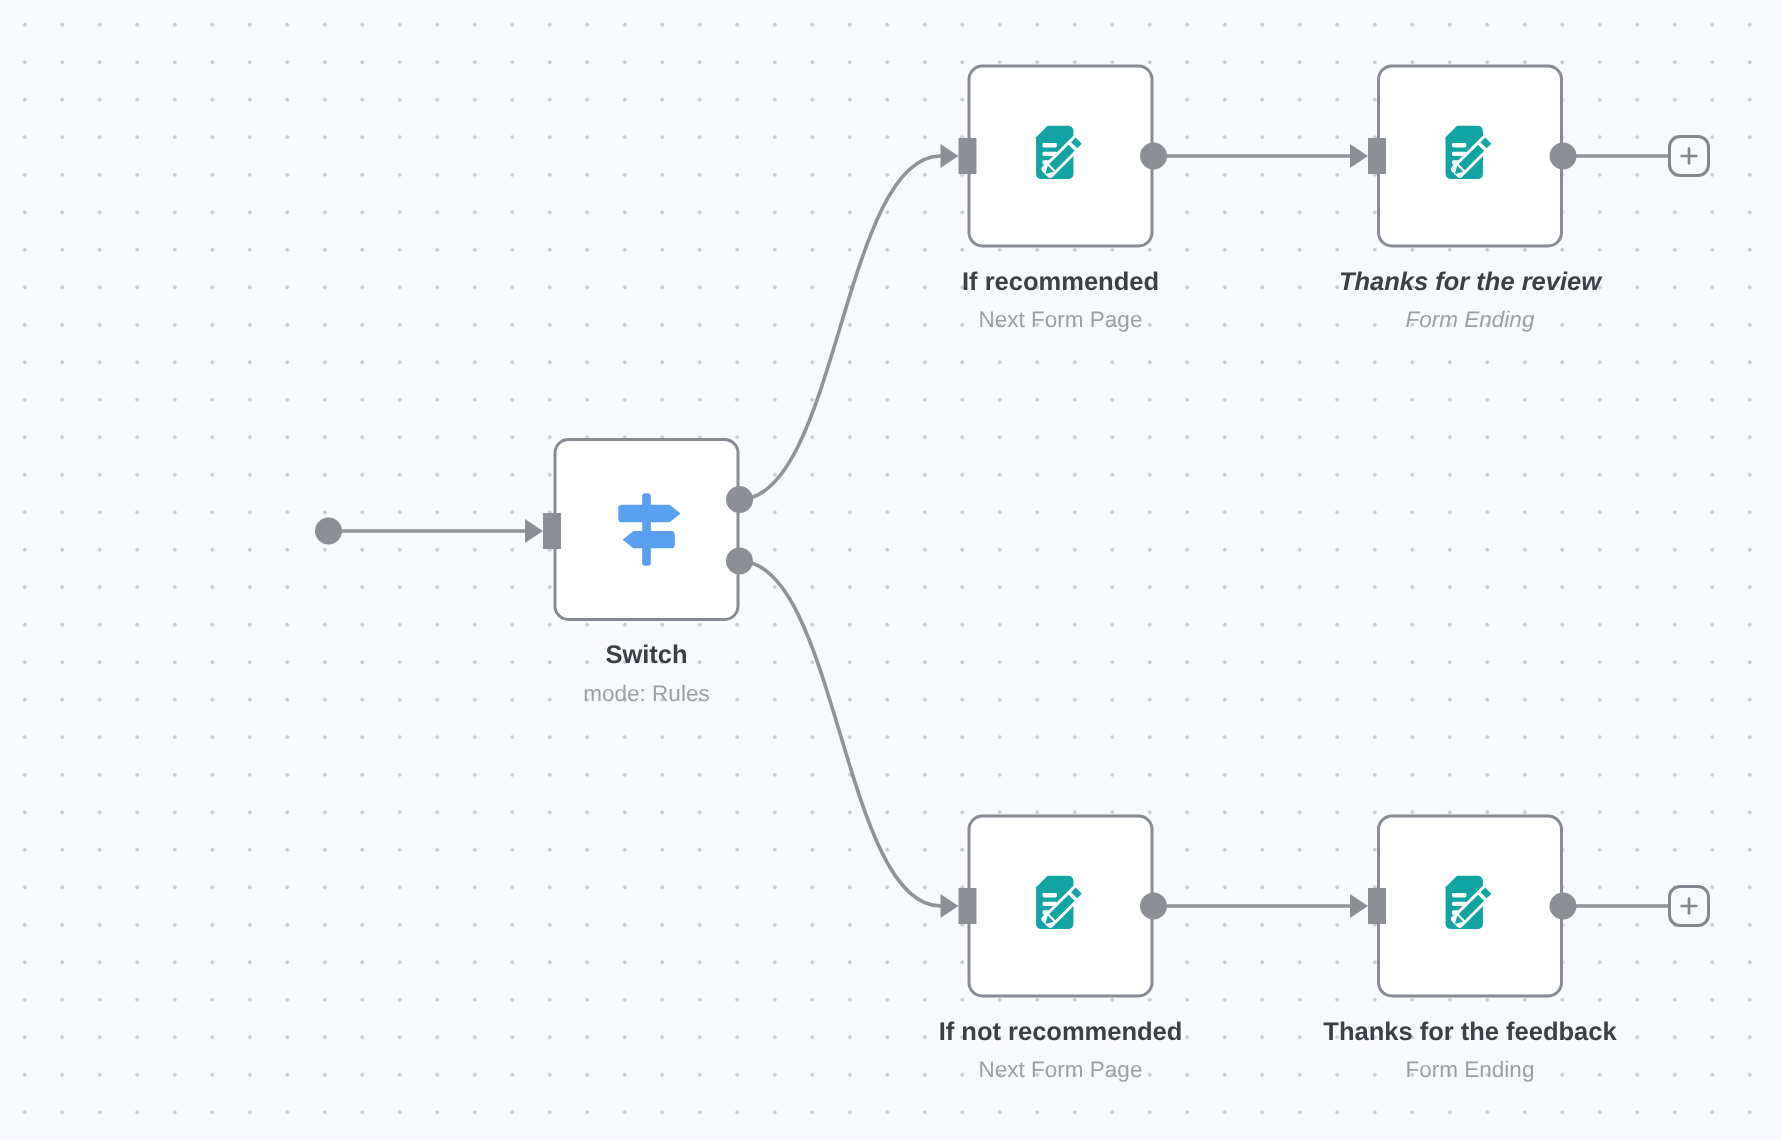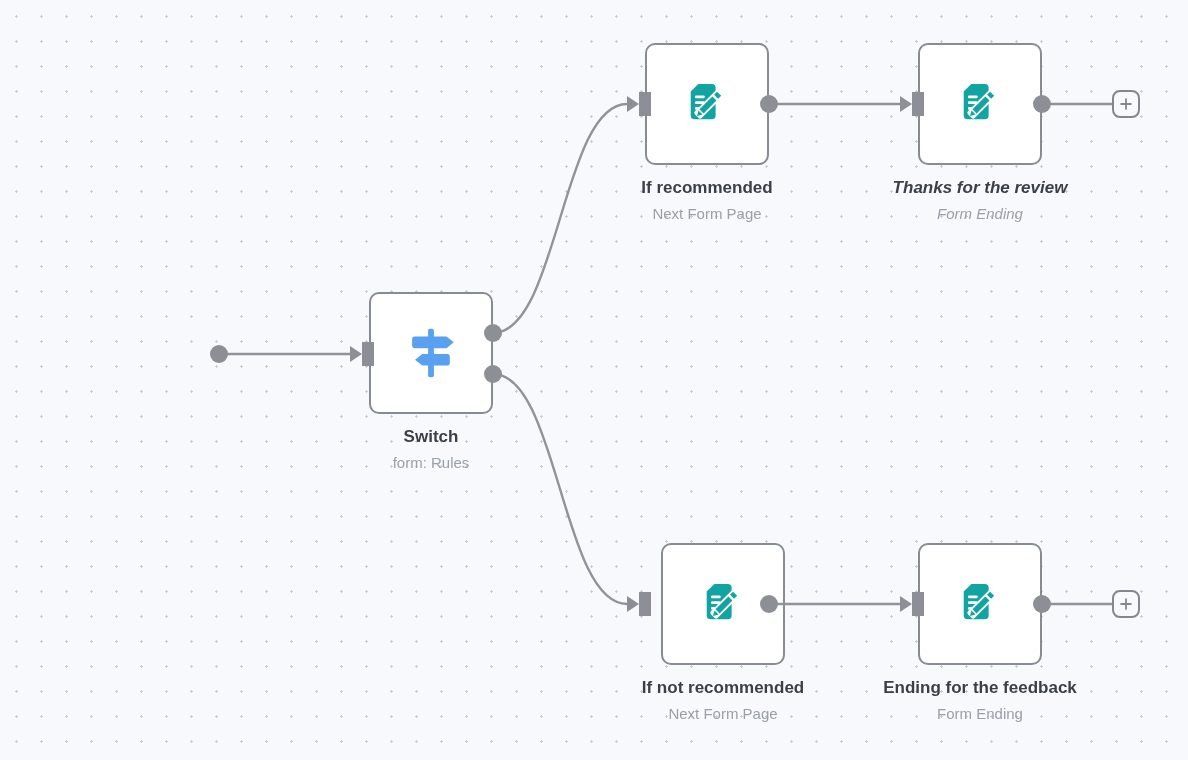--- a/index.html
+++ b/index.html
@@ -49,21 +49,21 @@
 
   <div class="node-group" style="left:369px;top:292px;">
     <div class="node">
       <svg width="58" height="58" viewBox="0 0 60 60">
         <rect x="27" y="5" width="6" height="50" rx="2" fill="#5aa0f0"></rect>
         <path d="M13 13 h33 l7.5 6 -7.5 6 H13 a2.5 2.5 0 0 1 -2.5 -2.5 v-7 a2.5 2.5 0 0 1 2.5 -2.5 z" fill="#5aa0f0"></path>
         <path d="M47 31 H21 l-7.5 6 7.5 6 h26 a2.5 2.5 0 0 0 2.5 -2.5 v-7 a2.5 2.5 0 0 0 -2.5 -2.5 z" fill="#5aa0f0"></path>
       </svg>
     </div>
     <div class="node-title">Switch</div>
-    <div class="node-subtitle">form: Rules</div>
+    <div class="node-subtitle">mode: Rules</div>
   </div>
 
   <div class="node-group" style="left:645px;top:43px;">
     <div class="node">
       <svg width="46" height="46" viewBox="0 0 48 48">
         <path d="M15 3 H29 Q33 3 33 7 V36 Q33 40 29 40 H11 Q7 40 7 36 V11 Z" fill="#12a3a3"></path>
         <rect x="11.5" y="15" width="10" height="3" rx="1" fill="#fff"></rect>
         <rect x="11.5" y="21" width="10" height="3" rx="1" fill="#fff"></rect>
         <rect x="11.5" y="27" width="7" height="3" rx="1" fill="#fff"></rect>
         <g transform="rotate(-45 25 25)">
@@ -90,21 +90,21 @@
           <rect x="15.5" y="22" width="19" height="6" fill="#12a3a3"></rect>
           <rect x="37" y="22" width="4.5" height="6" fill="#12a3a3"></rect>
           <polygon points="14,22 14,28 8.8,25" fill="#12a3a3"></polygon>
         </g>
       </svg>
     </div>
     <div class="node-title">Thanks for the review</div>
     <div class="node-subtitle">Form Ending</div>
   </div>
 
-  <div class="node-group" style="left:661px;top:543px;">
+  <div class="node-group" style="left:645px;top:543px;">
     <div class="node">
       <svg width="46" height="46" viewBox="0 0 48 48">
         <path d="M15 3 H29 Q33 3 33 7 V36 Q33 40 29 40 H11 Q7 40 7 36 V11 Z" fill="#12a3a3"></path>
         <rect x="11.5" y="15" width="10" height="3" rx="1" fill="#fff"></rect>
         <rect x="11.5" y="21" width="10" height="3" rx="1" fill="#fff"></rect>
         <rect x="11.5" y="27" width="7" height="3" rx="1" fill="#fff"></rect>
         <g transform="rotate(-45 25 25)">
           <rect x="8.5" y="20" width="35" height="10" rx="2.5" fill="#fff"></rect>
           <rect x="15.5" y="22" width="19" height="6" fill="#12a3a3"></rect>
           <rect x="37" y="22" width="4.5" height="6" fill="#12a3a3"></rect>
@@ -124,21 +124,21 @@
         <rect x="11.5" y="21" width="10" height="3" rx="1" fill="#fff"></rect>
         <rect x="11.5" y="27" width="7" height="3" rx="1" fill="#fff"></rect>
         <g transform="rotate(-45 25 25)">
           <rect x="8.5" y="20" width="35" height="10" rx="2.5" fill="#fff"></rect>
           <rect x="15.5" y="22" width="19" height="6" fill="#12a3a3"></rect>
           <rect x="37" y="22" width="4.5" height="6" fill="#12a3a3"></rect>
           <polygon points="14,22 14,28 8.8,25" fill="#12a3a3"></polygon>
         </g>
       </svg>
     </div>
-    <div class="node-title">Ending for the feedback</div>
+    <div class="node-title">Thanks for the feedback</div>
     <div class="node-subtitle">Form Ending</div>
   </div>
 
   <svg id="wires">
     <g stroke="#8f939a" stroke-width="2.4" fill="none" stroke-linecap="round">
       <path class="clickable" d="M219 354 H350"></path>
       <path class="clickable" d="M493 333 C558 333 562 104 627 104"></path>
       <path class="clickable" d="M493 374 C558 374 562 604 627 604"></path>
       <path class="clickable" d="M769 104 H900"></path>
       <path class="clickable" d="M1042 104 H1112"></path>

